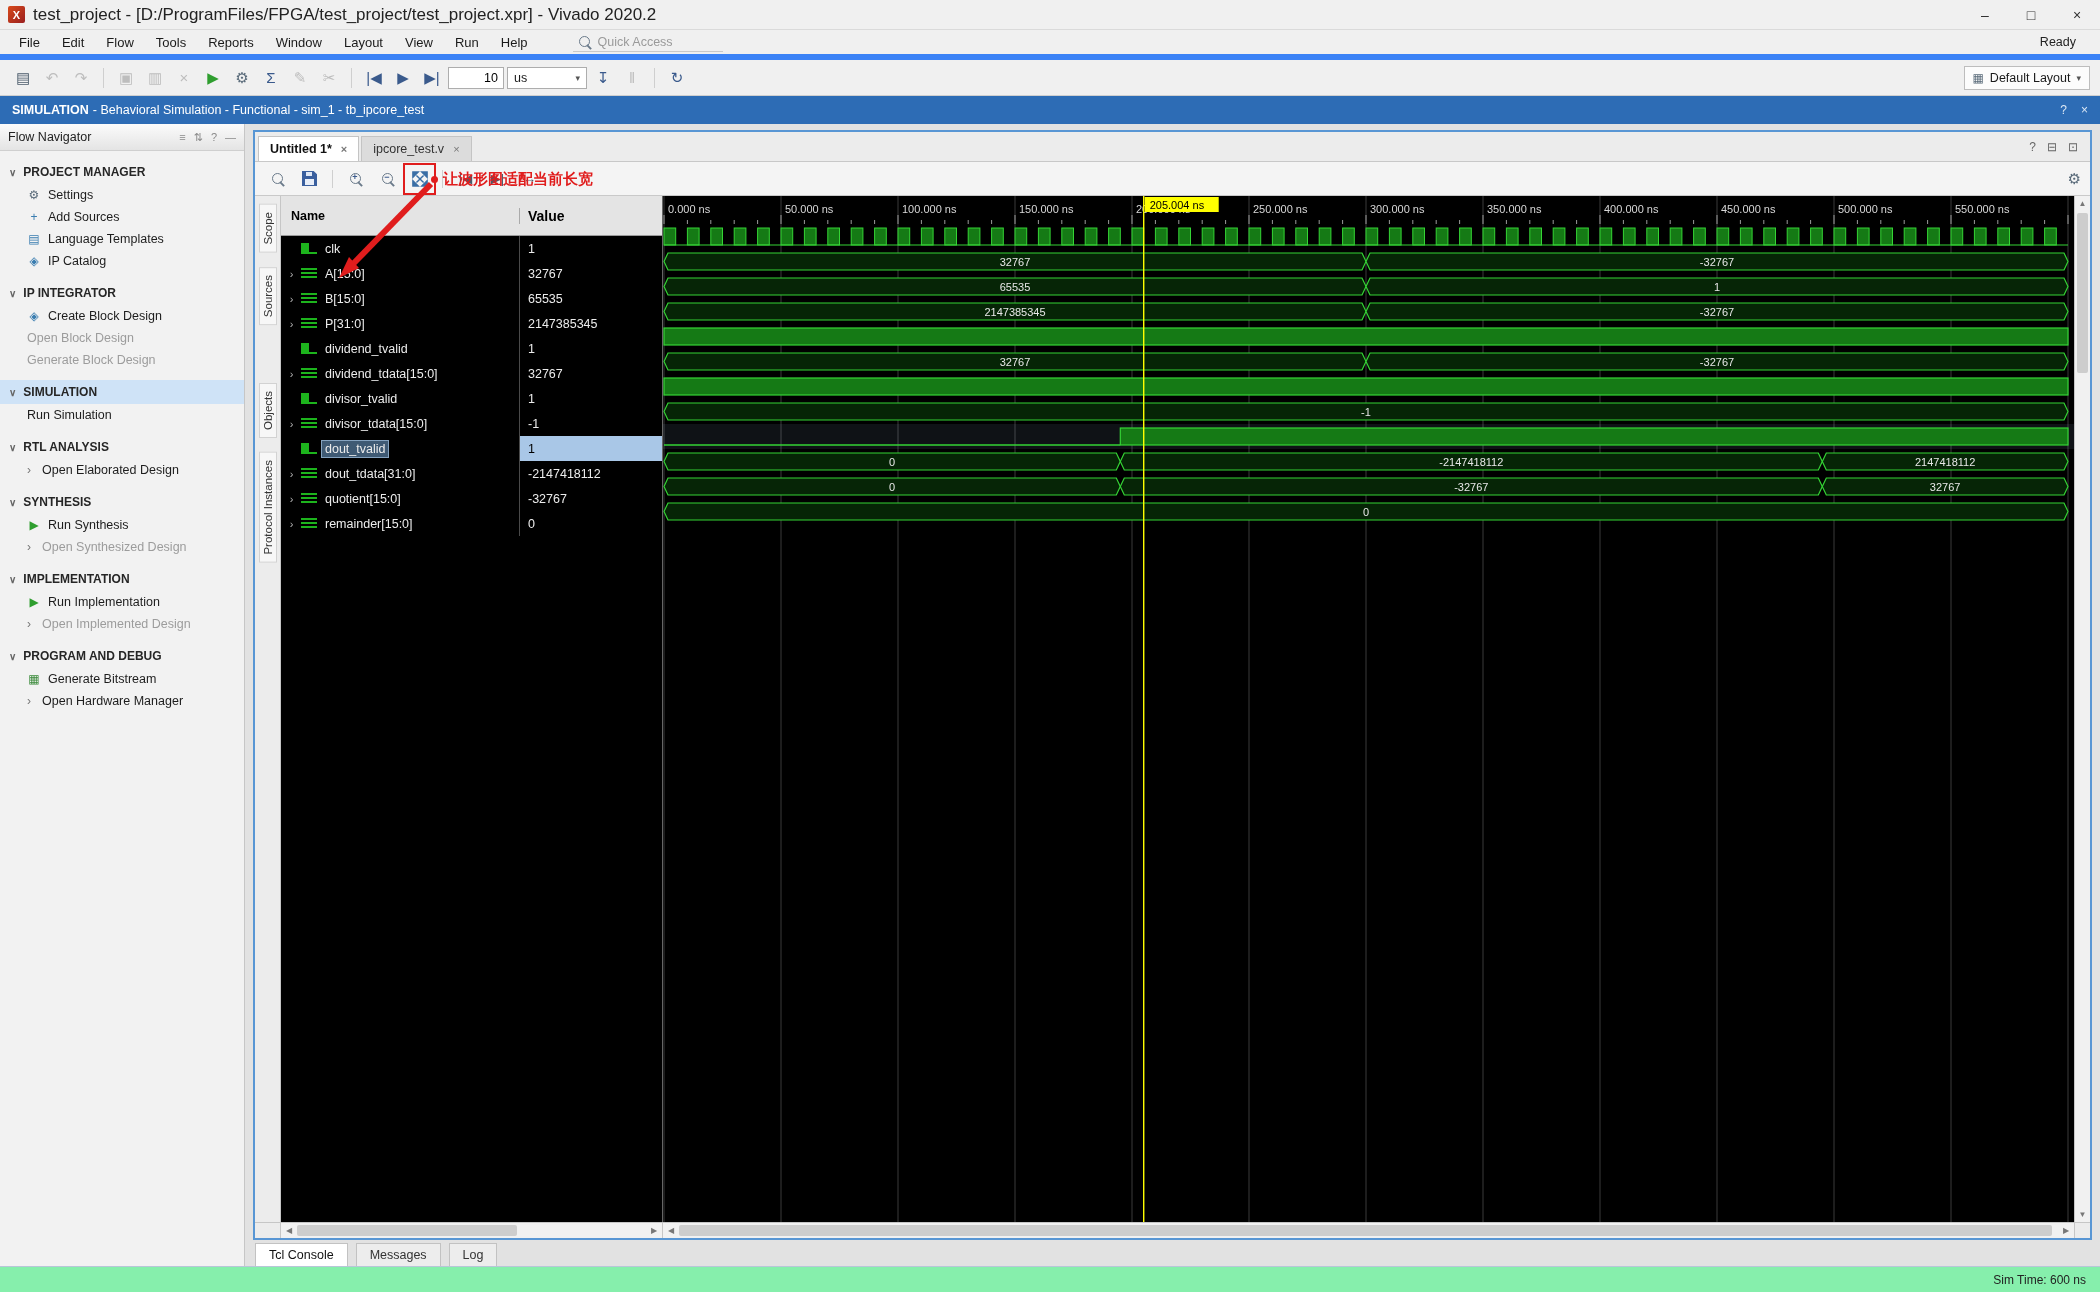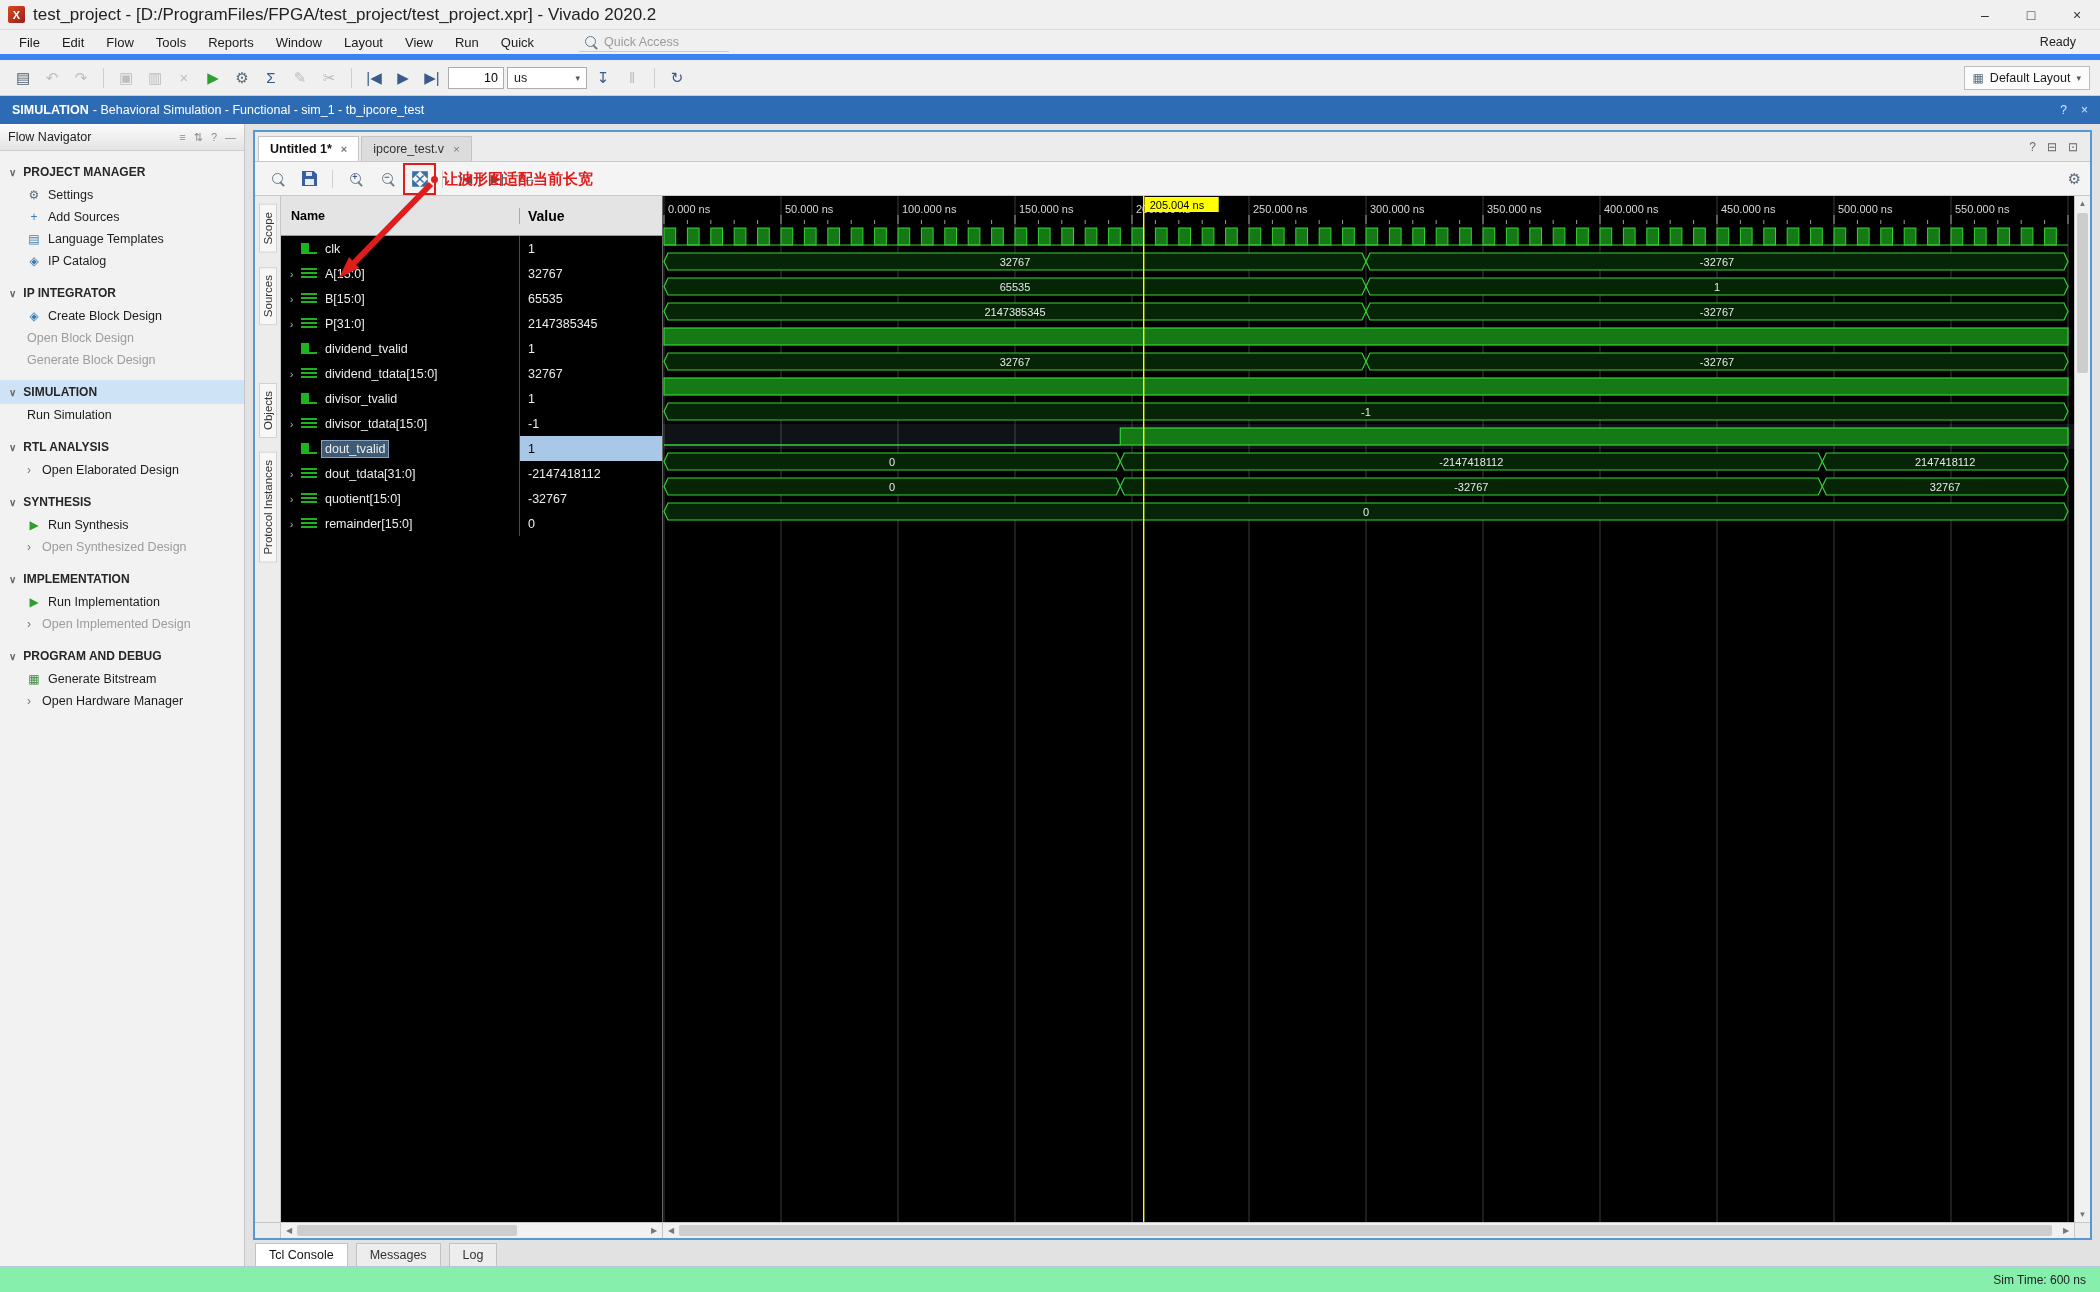--- a/index.html
+++ b/index.html
@@ -152,21 +152,21 @@
   <div class="menu-items">
       <div class="menu-item">File</div>
       <div class="menu-item">Edit</div>
       <div class="menu-item">Flow</div>
       <div class="menu-item">Tools</div>
       <div class="menu-item">Reports</div>
       <div class="menu-item">Window</div>
       <div class="menu-item">Layout</div>
       <div class="menu-item">View</div>
       <div class="menu-item">Run</div>
-      <div class="menu-item">Quick</div>
+      <div class="menu-item">Help</div>
     </div>
   <div class="quick-access">
     <span class="mag"></span>
     <span>Quick Access</span>
   </div>
   <div class="ready">Ready</div>
 </div>
 
 <div class="toolbar">
   <div style="display:flex;align-items:center;gap:3px">

